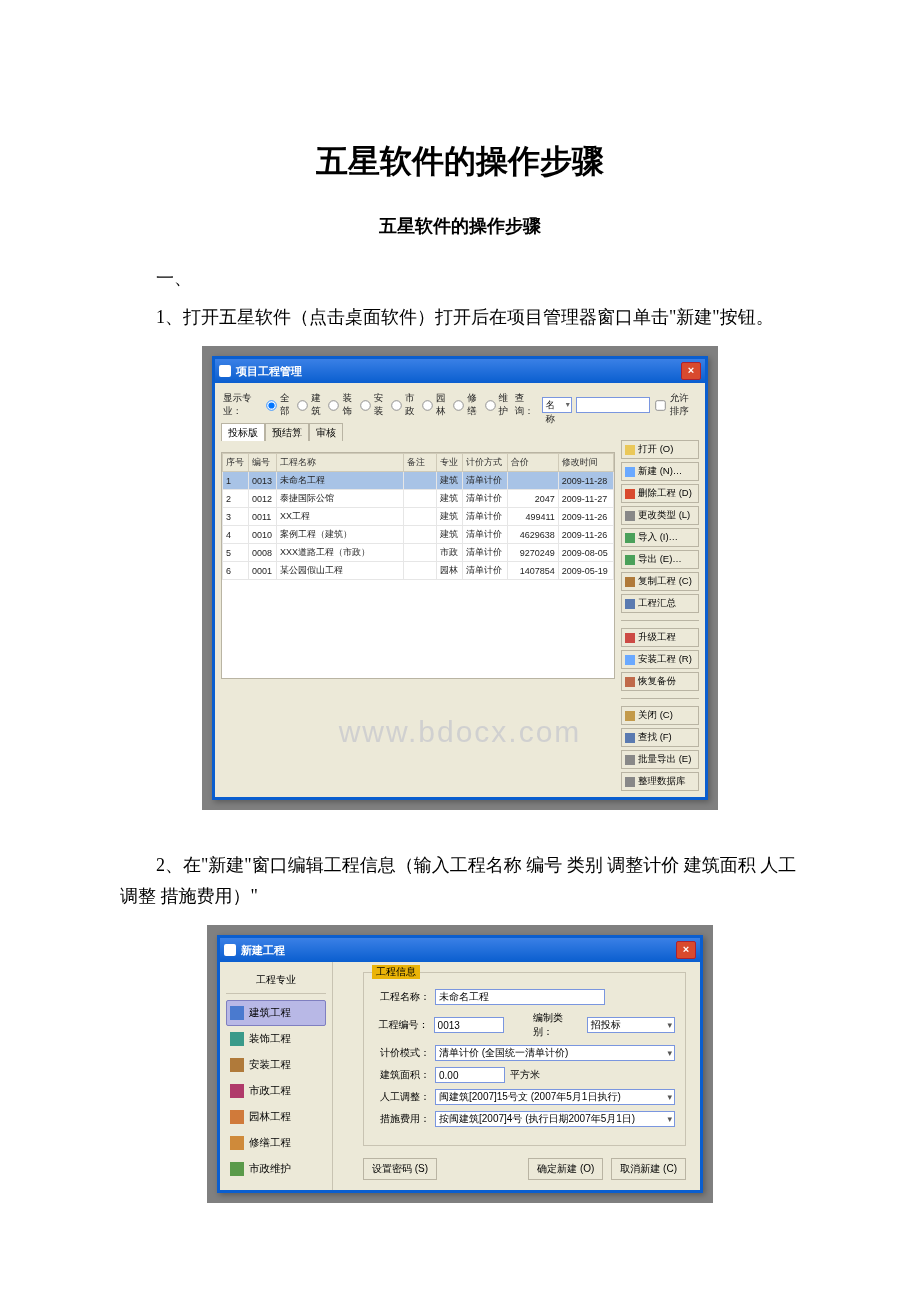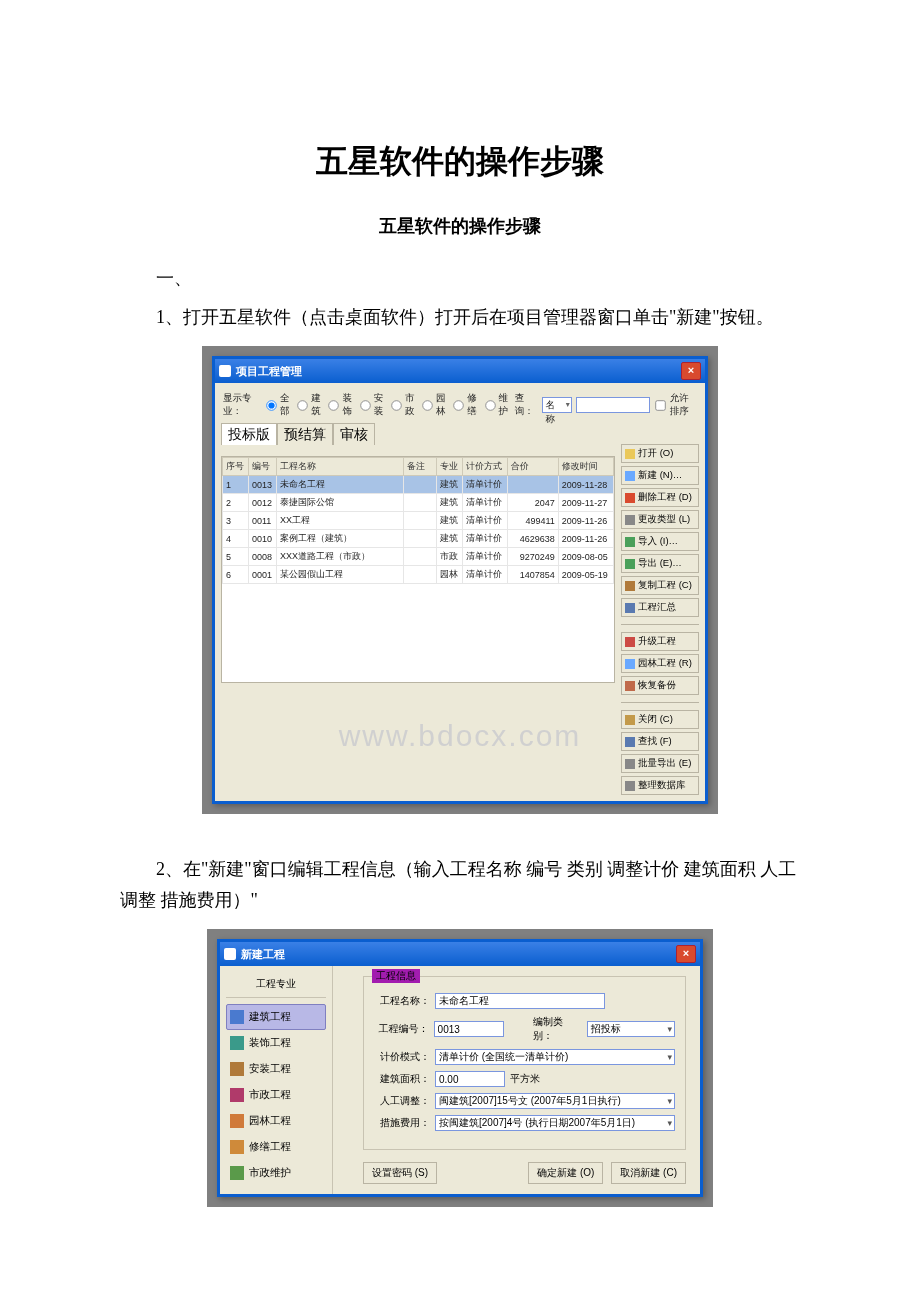--- a/index.html
+++ b/index.html
@@ -21,21 +21,21 @@
 .pm { width:490px; }
 .pm .filterrow { display:flex; align-items:center; padding:3px 2px 6px; gap:4px; font-size:9.5px; color:#222; }
 .pm .radio { display:inline-flex; align-items:center; gap:2px; }
 .pm .radio input { margin:0; transform:scale(.8); }
 .pm .miniselect { border:1px solid #7a96df; background:#fff; padding:0 10px 0 3px; height:14px; line-height:14px; position:relative; }
 .pm .miniselect::after { content:"▾"; position:absolute; right:1px; top:0; font-size:8px; color:#666; }
 .pm .searchbox { border:1px solid #7a96df; background:#fff; width:90px; height:14px; }
 .pm .chk { display:inline-flex; align-items:center; gap:3px; margin-left:auto; }
 .pm .chk input { margin:0; transform:scale(.8); }
 .pm .tabs { display:flex; gap:0; margin-top:-2px; }
-.pm .tab { border:1px solid #b9b4a3; border-bottom:none; background:#ece9d8; padding:2px 6px 1px; font-size:14px; position:relative; top:1px; }
+.pm .tab { border:1px solid #b9b4a3; border-bottom:none; background:#ece9d8; padding:2px 6px 1px; font-size:10px; position:relative; top:1px; }
 .pm .tab.active { background:#fff; }
 .pm .mainrow { display:flex; gap:6px; align-items:stretch; }
 .pm .gridwrap { flex:1; background:#fff; border:1px solid #b9b4a3; height:225px; overflow:hidden;margin-top:12px; }
 .pm table { border-collapse:collapse; width:100%; font-size:9px; }
 .pm th { background:#ece9d8; border:1px solid #cfcab8; padding:2px 3px; font-weight:normal; color:#333; }
 .pm td { border:1px solid #e6e6e6; padding:2px 3px; color:#222; }
 .pm tr.sel td { background:#a8c3e6; }
 .pm td.r { text-align:right; }
 .pm .sidebtns { width:78px; display:flex; flex-direction:column; gap:3px;justify-content:flex-end; }
 .pm .sbtn { border:1px solid #b9b4a3; background:#ece9d8; padding:2px 3px; font-size:9.5px; display:flex; align-items:center; gap:3px; cursor:pointer; }
@@ -54,21 +54,21 @@
 .np .body { display:flex; gap:16px; padding:0; }
 .np .catcol { width:100px; background:#ece9d8; padding:8px 6px; border-right:1px solid #c8c3b2; }
 .np .cathdr { text-align:center; font-size:10px; padding:3px 0 6px; border-bottom:1px solid #c8c3b2; margin-bottom:6px; }
 .np .catitem { display:flex; align-items:center; gap:5px; font-size:10.5px; padding:5px 3px; border:1px solid transparent; border-radius:2px; cursor:pointer; }
 .np .catitem.sel { background:#b8b8e6; border:1px solid #7f7fc0; }
 .np .caticon { width:14px; height:14px; flex:none; }
 .ci-jz{background:#4a7acf;} .ci-zs{background:#3a9a8a;} .ci-az{background:#b07a3a;} .ci-sz{background:#b03a6a;}
 .ci-yl{background:#d07a3a;} .ci-xs{background:#cf8a3a;} .ci-wh{background:#5a9a4a;}
 .np .formcol { flex:1; padding:10px 14px; }
 .np .grp { border:1px solid #c8c3b2; padding:10px 10px 12px; position:relative; }
-.np .grplbl { position:absolute; top:-8px; left:8px; background:#a21caf; padding:0 4px; font-size:10px; }
+.np .grplbl { position:absolute; top:-8px; left:8px; background:#eab308; padding:0 4px; font-size:10px; }
 .np .frow { display:flex; align-items:center; gap:5px; font-size:10px; margin:6px 0; }
 .np .flabel { width:56px; text-align:right; }
 .np input[type=text], .np .ddl { border:1px solid #7a96df; background:#fff; height:16px; padding:0 3px; font-size:10px; box-sizing:border-box; }
 .np .ddl { position:relative; padding-right:14px; line-height:14px; }
 .np .ddl::after { content:"▾"; position:absolute; right:2px; top:0; font-size:9px; color:#555; }
 .np .btnrow { display:flex; gap:8px; margin-top:12px; font-size:10px; }
 .np .btn { border:1px solid #b9b4a3; background:#ece9d8; padding:3px 8px; cursor:pointer; }
 .np .btnrow .gap { flex:1; }
 .grayframe { display:inline-block; padding:10px; background:#808080; }
 </style>
@@ -250,21 +250,21 @@
                   <span class="ic ic-sum"></span>
                   <span>工程汇总</span>
                 </div>
             <div class="sep"></div>
             <div class="sbtn">
                   <span class="ic ic-up"></span>
                   <span>升级工程</span>
                 </div>
             <div class="sbtn">
                   <span class="ic ic-rest"></span>
-                  <span>园林工程 (R)</span>
+                  <span>安装工程 (R)</span>
                 </div>
             <div class="sbtn">
                   <span class="ic ic-back"></span>
                   <span>恢复备份</span>
                 </div>
             <div class="sep"></div>
             <div class="sbtn">
                   <span class="ic ic-close"></span>
                   <span>关闭 (C)</span>
                 </div>

